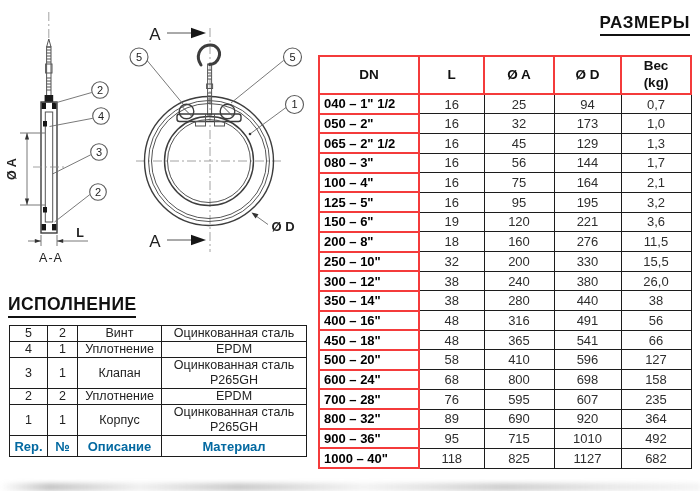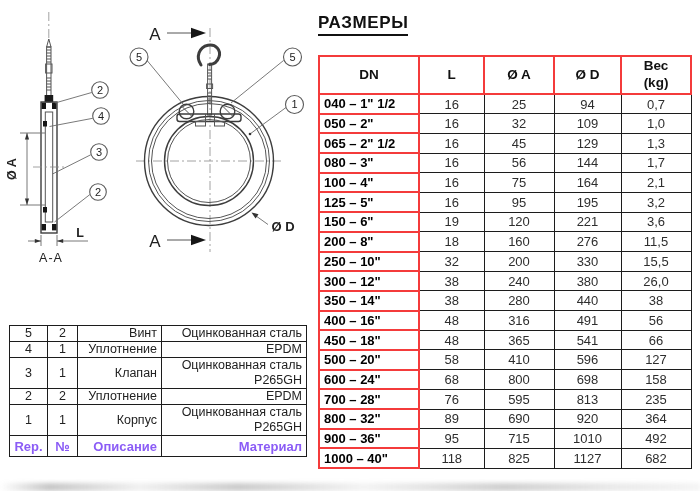--- a/index.html
+++ b/index.html
@@ -13,40 +13,40 @@
   .ln2{stroke:var(--line);stroke-width:1.4;fill:none;}
   .cl{stroke:#8a8a8a;stroke-width:.8;fill:none;stroke-dasharray:9 3 2 3;}
   .dl{stroke:#6a6a6a;stroke-width:.9;fill:none;}
   .bub{fill:#fff;stroke:#5a5a5a;stroke-width:1.1;}
   .bubtxt{font-size:11px;fill:#222;text-anchor:middle;}
   .dimtxt{font-size:12.5px;font-weight:bold;fill:#222;text-anchor:middle;}
   .sectxt{font-size:12.5px;fill:#222;text-anchor:middle;letter-spacing:1px;}
   .sectxtbig{font-size:17px;fill:#222;text-anchor:middle;}
 
   
-  .sizes-title{position:absolute;left:318px;top:13px;width:372px;text-align:left;}
+  .sizes-title{position:absolute;left:318px;top:13px;width:372px;text-align:right;}
   .sizes-title span{display:inline-block;font-size:17px;font-weight:bold;letter-spacing:.6px;
                     border-bottom:2px solid #111;padding-bottom:1px;}
   .sizes-table{position:absolute;left:318px;top:55px;width:372px;border-collapse:collapse;table-layout:fixed;padding-left:36px;}
   .sizes-table th{border:2px solid var(--accent);font-size:13.5px;font-weight:bold;height:36px;
                   white-space:pre-line;line-height:1.25;text-align:center;padding:0;background:#fff;}
   .sizes-table td{border:1.5px solid #1c1c1c;font-size:13px;color:#2e2e2e;text-align:center;
                   height:17.7px;padding:0 2px;line-height:1;background:#fff;}
   .sizes-table td:first-child{border:2px solid var(--accent);font-weight:bold;color:#000;
                   text-align:left;padding-left:4px;}
 
   
   .parts-title{position:absolute;left:8px;top:294px;}
   .parts-title span{display:inline-block;font-size:17.5px;font-weight:bold;letter-spacing:.4px;
                     border-bottom:2.5px solid #111;padding-bottom:1px;}
   .parts-table{position:absolute;left:9px;top:325px;width:297px;border-collapse:collapse;table-layout:fixed;}
   .parts-table td{border:1.6px solid #1c1c1c;font-size:12.5px;color:#222;padding:0 4px;
-                  line-height:15px;white-space:pre-line;height:15px;background:#fff;text-align:right;}
+                  line-height:15px;white-space:pre-line;height:15px;background:#fff;text-align:center;}
   .parts-table td:nth-child(1),.parts-table td:nth-child(2){text-align:center;padding:0;}
-  .parts-table tfoot td{font-weight:bold;font-size:13px;height:20px;color:#8b5cf6;}
+  .parts-table tfoot td{font-weight:bold;font-size:13px;height:20px;color:#0369a1;}
 
   .bottom-ghost{position:absolute;left:0;bottom:0;width:700px;height:8px;filter:blur(2px);
     background:linear-gradient(90deg, rgba(150,150,150,0) 0%, rgba(130,130,130,.45) 7%,
       rgba(175,175,175,.18) 20%, rgba(125,125,125,.4) 34%, rgba(180,180,180,.15) 52%,
       rgba(135,135,135,.4) 72%, rgba(160,160,160,.22) 88%, rgba(150,150,150,.1) 100%);}
 </style>
 </head>
 <body>
 
 <div id="page">
@@ -240,21 +240,21 @@
           <td>040 – 1" 1/2</td>
           <td>16</td>
           <td>25</td>
           <td>94</td>
           <td>0,7</td>
         </tr>
         <tr>
           <td>050 – 2"</td>
           <td>16</td>
           <td>32</td>
-          <td>109</td>
+          <td>173</td>
           <td>1,0</td>
         </tr>
         <tr>
           <td>065 – 2" 1/2</td>
           <td>16</td>
           <td>45</td>
           <td>129</td>
           <td>1,3</td>
         </tr>
         <tr>
@@ -338,21 +338,21 @@
           <td>600 – 24"</td>
           <td>68</td>
           <td>800</td>
           <td>698</td>
           <td>158</td>
         </tr>
         <tr>
           <td>700 – 28"</td>
           <td>76</td>
           <td>595</td>
-          <td>813</td>
+          <td>607</td>
           <td>235</td>
         </tr>
         <tr>
           <td>800 – 32"</td>
           <td>89</td>
           <td>690</td>
           <td>920</td>
           <td>364</td>
         </tr>
         <tr>
@@ -365,20 +365,23 @@
         <tr>
           <td>1000 – 40"</td>
           <td>118</td>
           <td>825</td>
           <td>1127</td>
           <td>682</td>
         </tr>
       </tbody>
   </table>
 
+  <div class="parts-title">
+    <span>ИСПОЛНЕНИЕ</span>
+  </div>
   <table class="parts-table">
     <colgroup>
       <col style="width:38px">
         <col style="width:30px">
         <col style="width:84px">
         <col style="width:145px">
     </colgroup>
     <tbody>
         <tr>
           <td>5</td>

